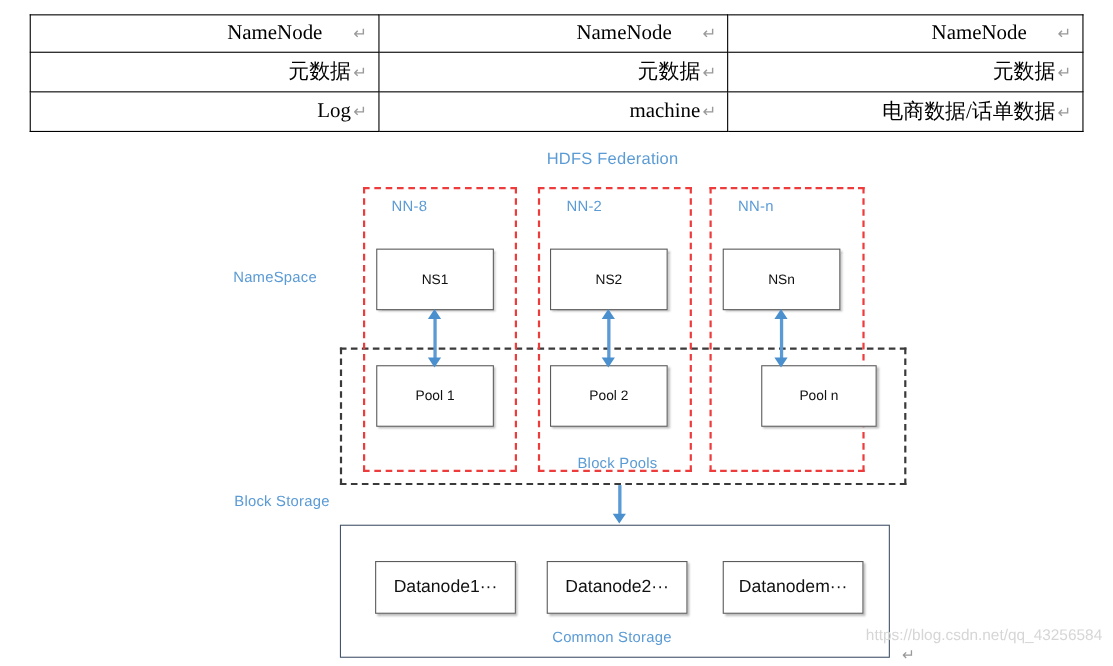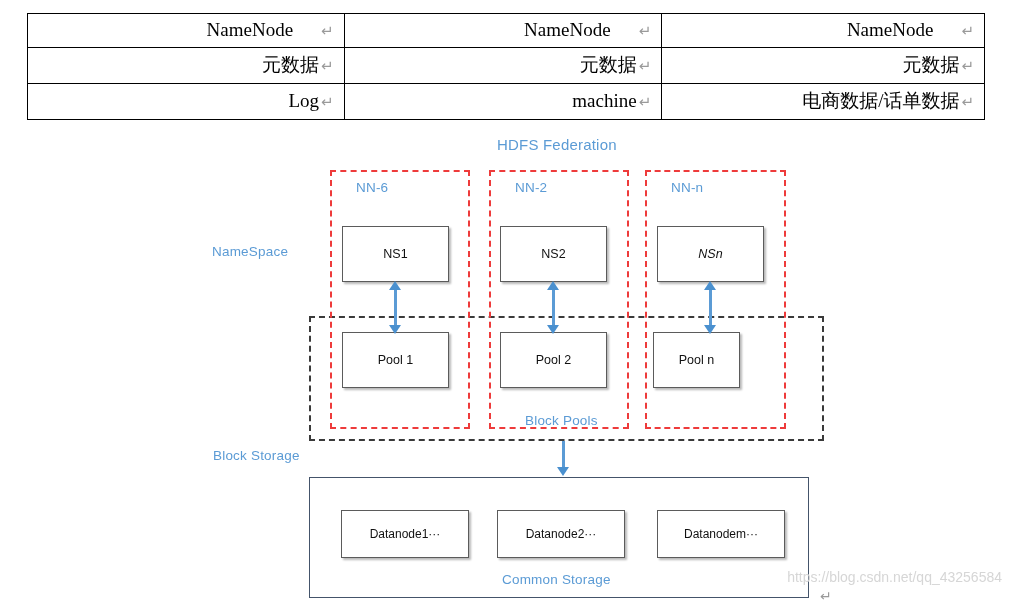--- a/index.html
+++ b/index.html
@@ -92,21 +92,21 @@
     background:#ffffff;
     box-shadow:2px 2px 2px rgba(0,0,0,.28);
     display:flex;
     align-items:center;
     justify-content:center;
     font-size:12.5px;
     color:#111;
     font-family:"Liberation Sans", sans-serif;
     white-space:nowrap;
   }
-  .node-box.dn{font-size:12px;}
+  .node-box.dn{font-size:16px;}
 
   
   .arrow-line{
     position:absolute;
     width:3px;
     background:#5b9bd5;
   }
   .arrow-head{
     position:absolute;
     width:0;height:0;
@@ -161,38 +161,38 @@
 
   <div class="abs blue-label" id="hdfs-federation-title" style="left:476px; top:14px;margin-left:21px;">HDFS Federation</div>
 
   <div class="abs blue-label" style="left:212px; top:122px;">NameSpace</div>
   <div class="abs blue-label" style="left:213px; top:326px;">Block Storage</div>
 
   <div class="abs" id="block-pools-box" style="left:309px; top:194px; width:515px; height:125px;"></div>
   <div class="abs blue-label" style="left:525px; top:291px;">Block Pools</div>
 
   <div class="abs nn-box" style="left:330px; top:48px; width:140px; height:259px;">
-    <div class="nn-label blue-label">NN-6</div>
+    <div class="nn-label blue-label">NN-8</div>
   </div>
 
   <div class="abs nn-box" style="left:489px; top:48px; width:140px; height:259px;">
     <div class="nn-label blue-label">NN-2</div>
   </div>
 
   <div class="abs nn-box" style="left:645px; top:48px; width:141px; height:259px;">
     <div class="nn-label blue-label">NN-n</div>
   </div>
 
   <div class="abs node-box" style="left:342px; top:104px; width:107px; height:56px;">NS1</div>
   <div class="abs node-box" style="left:500px; top:104px; width:107px; height:56px;">NS2</div>
-  <div class="abs node-box" style="left:657px; top:104px; width:107px; height:56px;font-style:italic;">NSn</div>
+  <div class="abs node-box" style="left:657px; top:104px; width:107px; height:56px;">NSn</div>
 
   <div class="abs node-box" style="left:342px; top:210px; width:107px; height:56px;">Pool 1</div>
   <div class="abs node-box" style="left:500px; top:210px; width:107px; height:56px;">Pool 2</div>
-  <div class="abs node-box" style="left:653px; top:210px; width:87px; height:56px;">Pool n</div>
+  <div class="abs node-box" style="left:692px; top:210px; width:105px; height:56px;">Pool n</div>
 
   <div class="abs arrow-line" style="left:394px; top:166px; height:40px;"></div>
   <div class="abs arrow-head up" style="left:389px; top:159px;"></div>
   <div class="abs arrow-head down" style="left:389px; top:203px;"></div>
 
   <div class="abs arrow-line" style="left:552px; top:166px; height:40px;"></div>
   <div class="abs arrow-head up" style="left:547px; top:159px;"></div>
   <div class="abs arrow-head down" style="left:547px; top:203px;"></div>
 
   <div class="abs arrow-line" style="left:709px; top:166px; height:40px;"></div>

